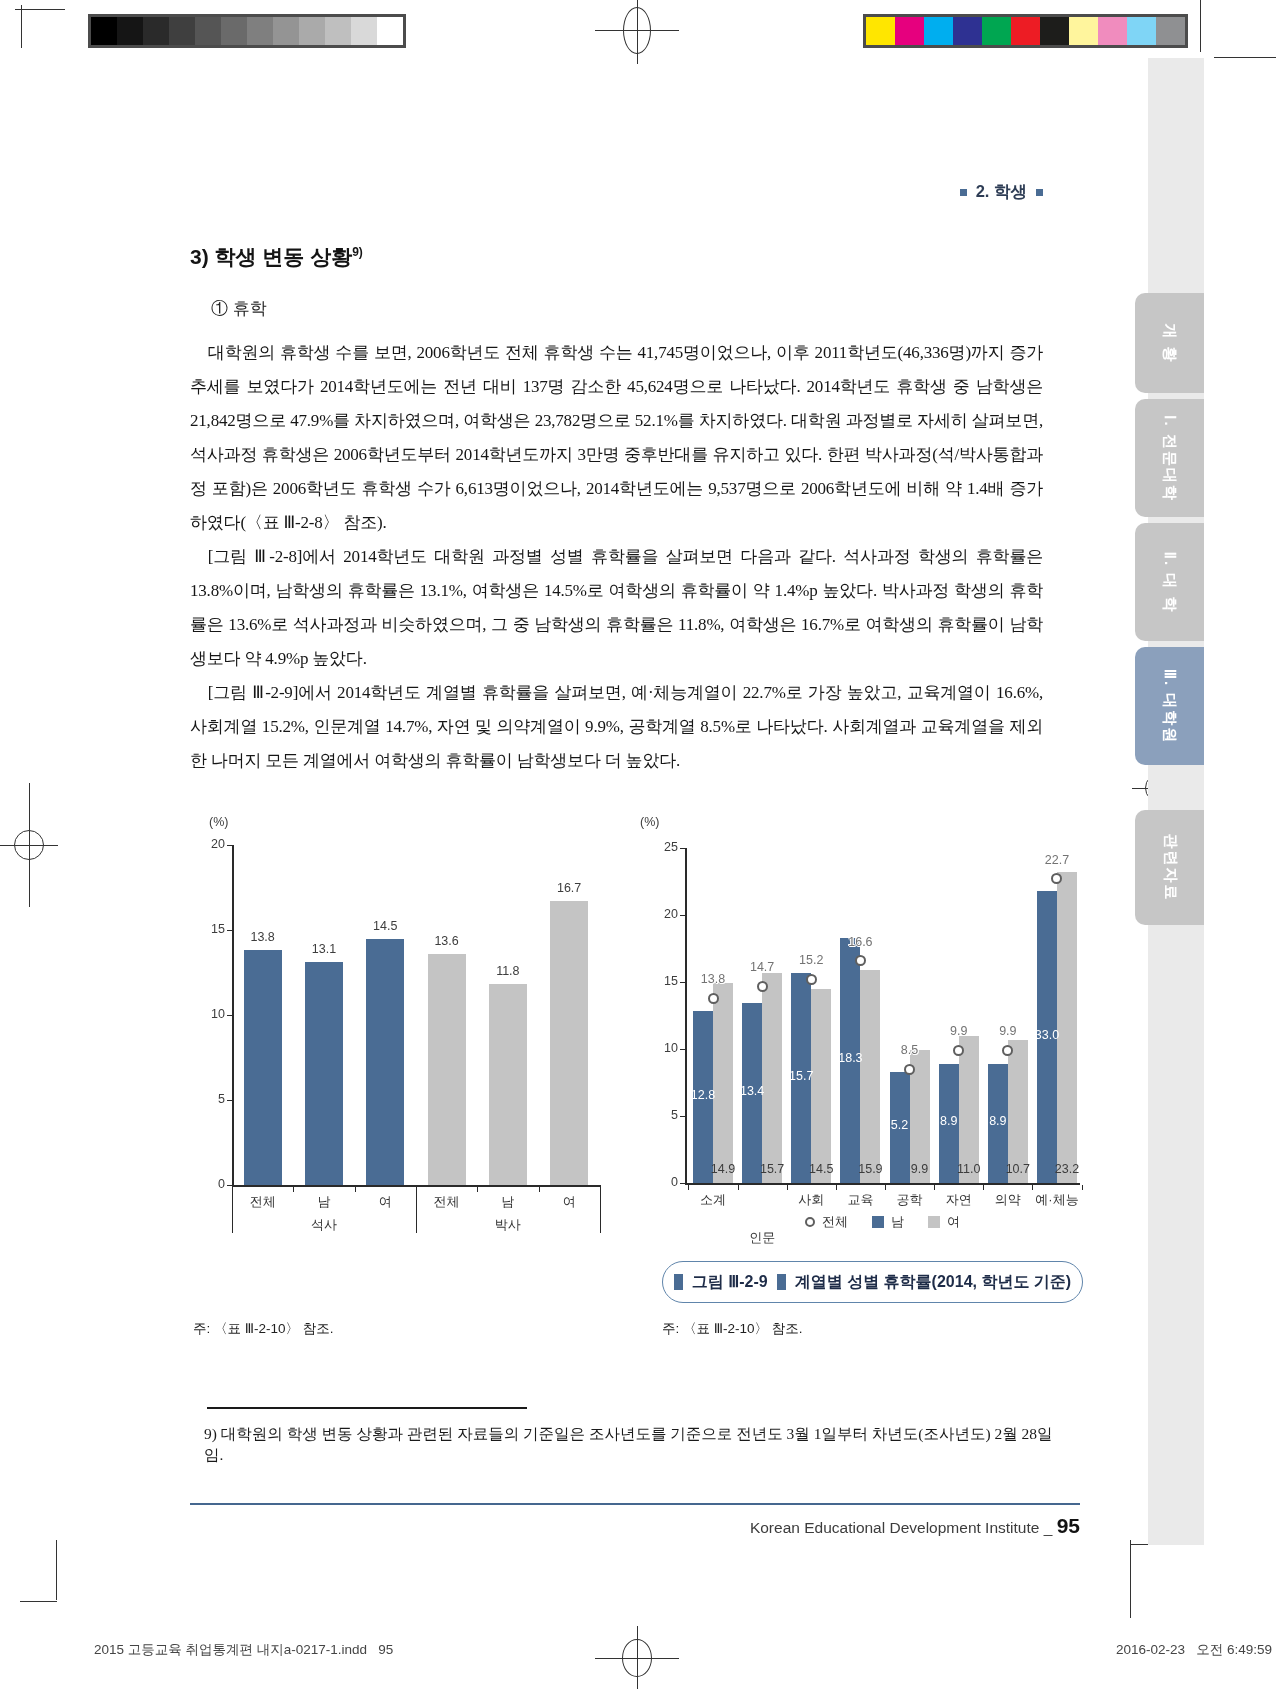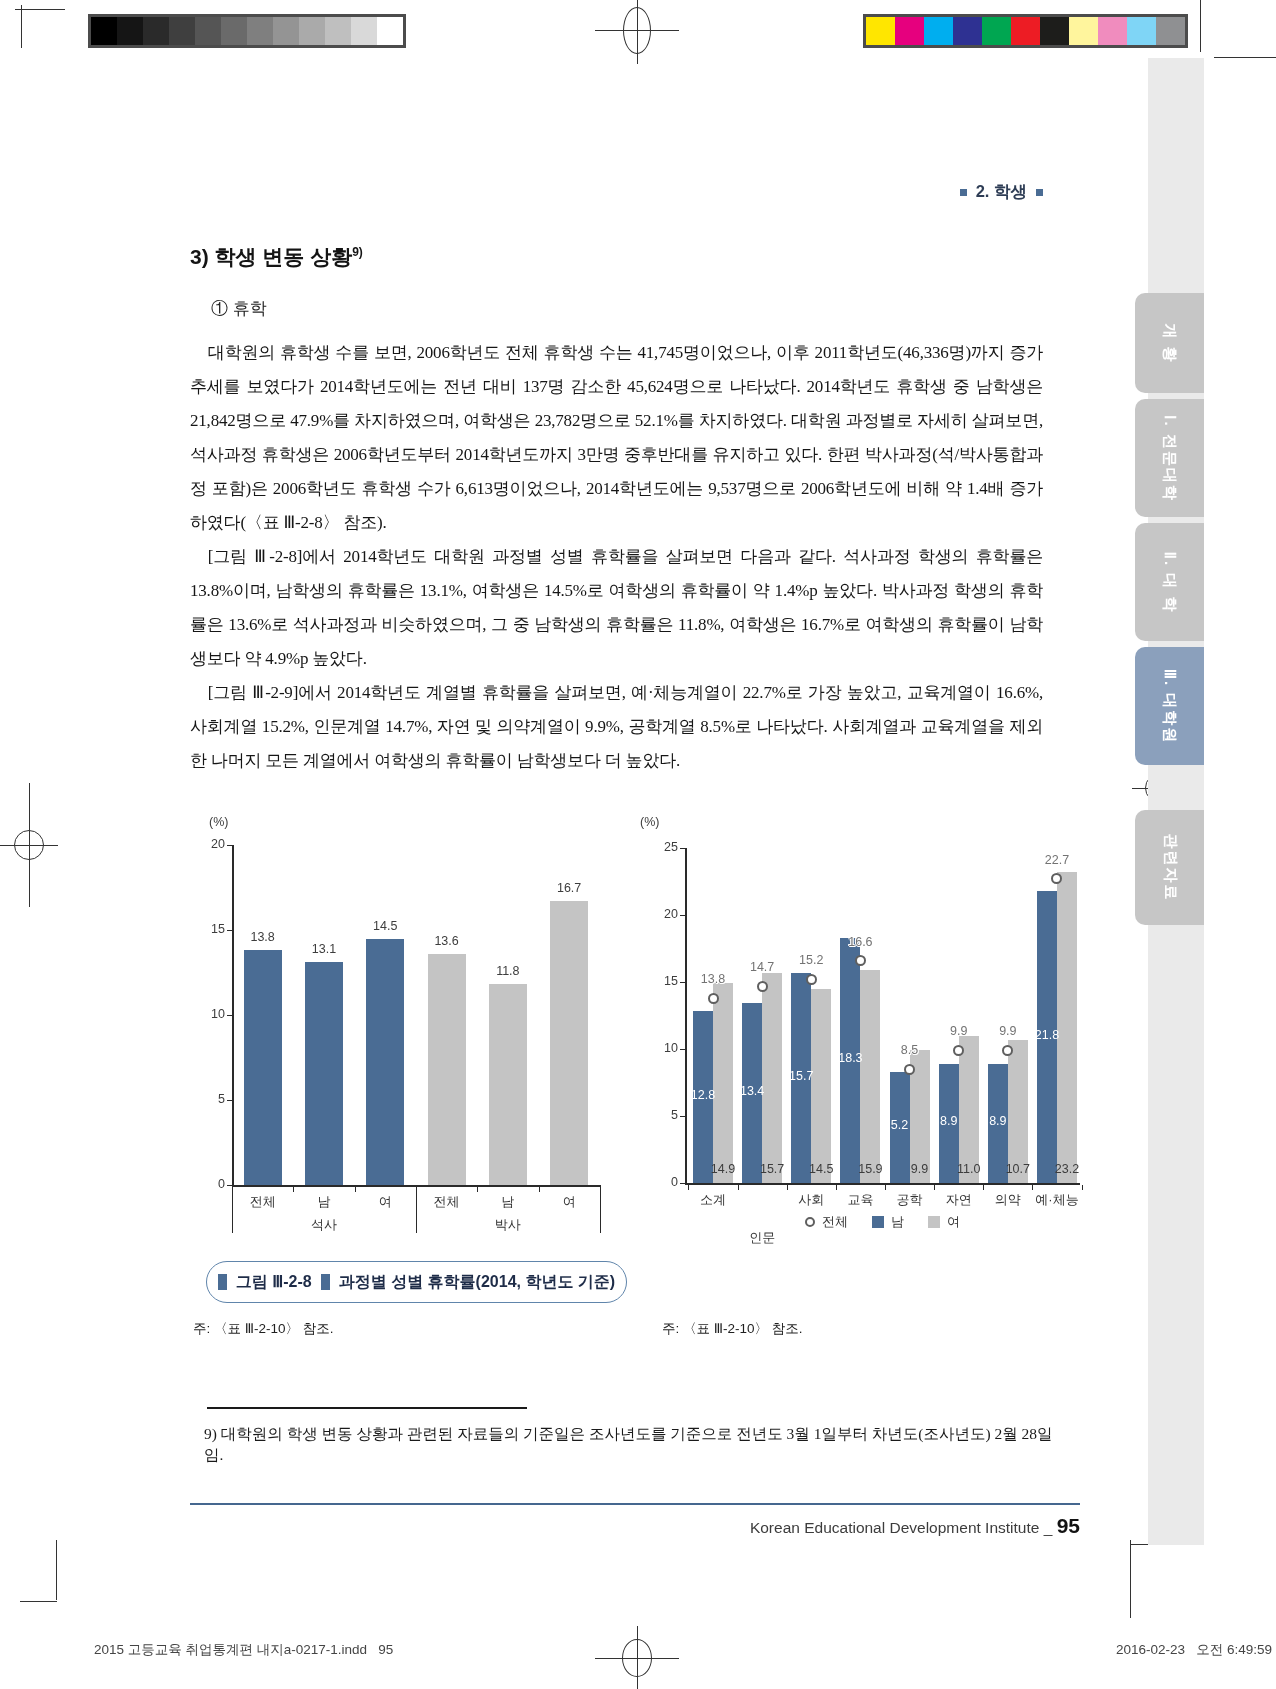--- a/index.html
+++ b/index.html
@@ -251,21 +251,21 @@
       <div class="c-bar" style="left: 367.84px; top: 224.62px; width: 20px; height: 143.38px; background: rgb(196, 196, 196);"></div>
       <div class="c-bar" style="left: 347.84px; top: 248.74px; width: 20px; height: 119.26px; background: rgb(74, 108, 148);"></div>
       <div class="c-t white" style="left: 337.84px; top: 299.37px; width: 40px;">8.9</div>
       <div class="c-t" style="left: 357.84px; top: 347px; width: 40px;">10.7</div>
       <div class="c-marker" style="left: 362.34px; top: 229.84px;"></div>
       <div class="c-t halo" style="left: 339.84px; top: 209.34px; width: 56px;">9.9</div>
       <div class="c-t cat" style="left: 337.84px; top: 377px; width: 60px;">의약</div>
       <div class="c-line" style="left: 343.27px; top: 370px; width: 1px; height: 5px;"></div>
       <div class="c-bar" style="left: 416.98px; top: 57.12px; width: 20px; height: 310.88px; background: rgb(196, 196, 196);"></div>
       <div class="c-bar" style="left: 396.98px; top: 75.88px; width: 20px; height: 292.12px; background: rgb(74, 108, 148);"></div>
-      <div class="c-t white" style="left: 386.98px; top: 212.94px; width: 40px;">21.8</div>
+      <div class="c-t white" style="left: 386.98px; top: 212.94px; width: 40px;">33.0</div>
       <div class="c-t" style="left: 406.98px; top: 347px; width: 40px;">23.2</div>
       <div class="c-marker" style="left: 411.48px; top: 58.32px;"></div>
       <div class="c-t halo" style="left: 388.98px; top: 37.82px; width: 56px;">22.7</div>
       <div class="c-t cat" style="left: 386.98px; top: 377px; width: 60px;">예·체능</div>
       <div class="c-line" style="left: 392.41px; top: 370px; width: 1px; height: 5px;"></div>
       <div class="c-line" style="left: 441.55px; top: 370px; width: 1px; height: 5px;"></div>
       <div class="c-line" style="left: 45px; top: 368px; width: 395px; height: 2px;"></div>
       <div class="c-legend" style="left: 45px; top: 398px; width: 395px;">
         <div class="li" style="">
           <div class="lg-circle" style=""></div>
@@ -275,25 +275,25 @@
           <div class="lg-sq" style="background: rgb(74, 108, 148);"></div>
           <div style="">남</div>
         </div>
         <div class="li" style="">
           <div class="lg-sq" style="background: rgb(196, 196, 196);"></div>
           <div style="">여</div>
         </div>
       </div>
     </div>
 
-  <div class="caption-box" style="left:206px;top:1261px;">
+  <div class="caption-box" style="left:662px;top:1261px;">
     <span class="cap-bar"></span>
-    <span>그림 Ⅲ-2-8</span>
+    <span>그림 Ⅲ-2-9</span>
     <span class="cap-bar"></span>
-    <span>과정별 성별 휴학률(2014, 학년도 기준)</span>
+    <span>계열별 성별 휴학률(2014, 학년도 기준)</span>
   </div>
   <div class="fig-note" style="left:193px;top:1320px;">주: 〈표 Ⅲ-2-10〉 참조.</div>
   <div class="fig-note" style="left:662px;top:1320px;">주: 〈표 Ⅲ-2-10〉 참조.</div>
 
   <div class="footnote-rule"></div>
   <div class="footnote">9) 대학원의 학생 변동 상황과 관련된 자료들의 기준일은 조사년도를 기준으로 전년도 3월 1일부터 차년도(조사년도) 2월 28일임.</div>
 
   <div class="footer-line"></div>
   <div class="footer-text"><span>Korean Educational Development Institute</span><span> _ </span><b>95</b></div>
 

